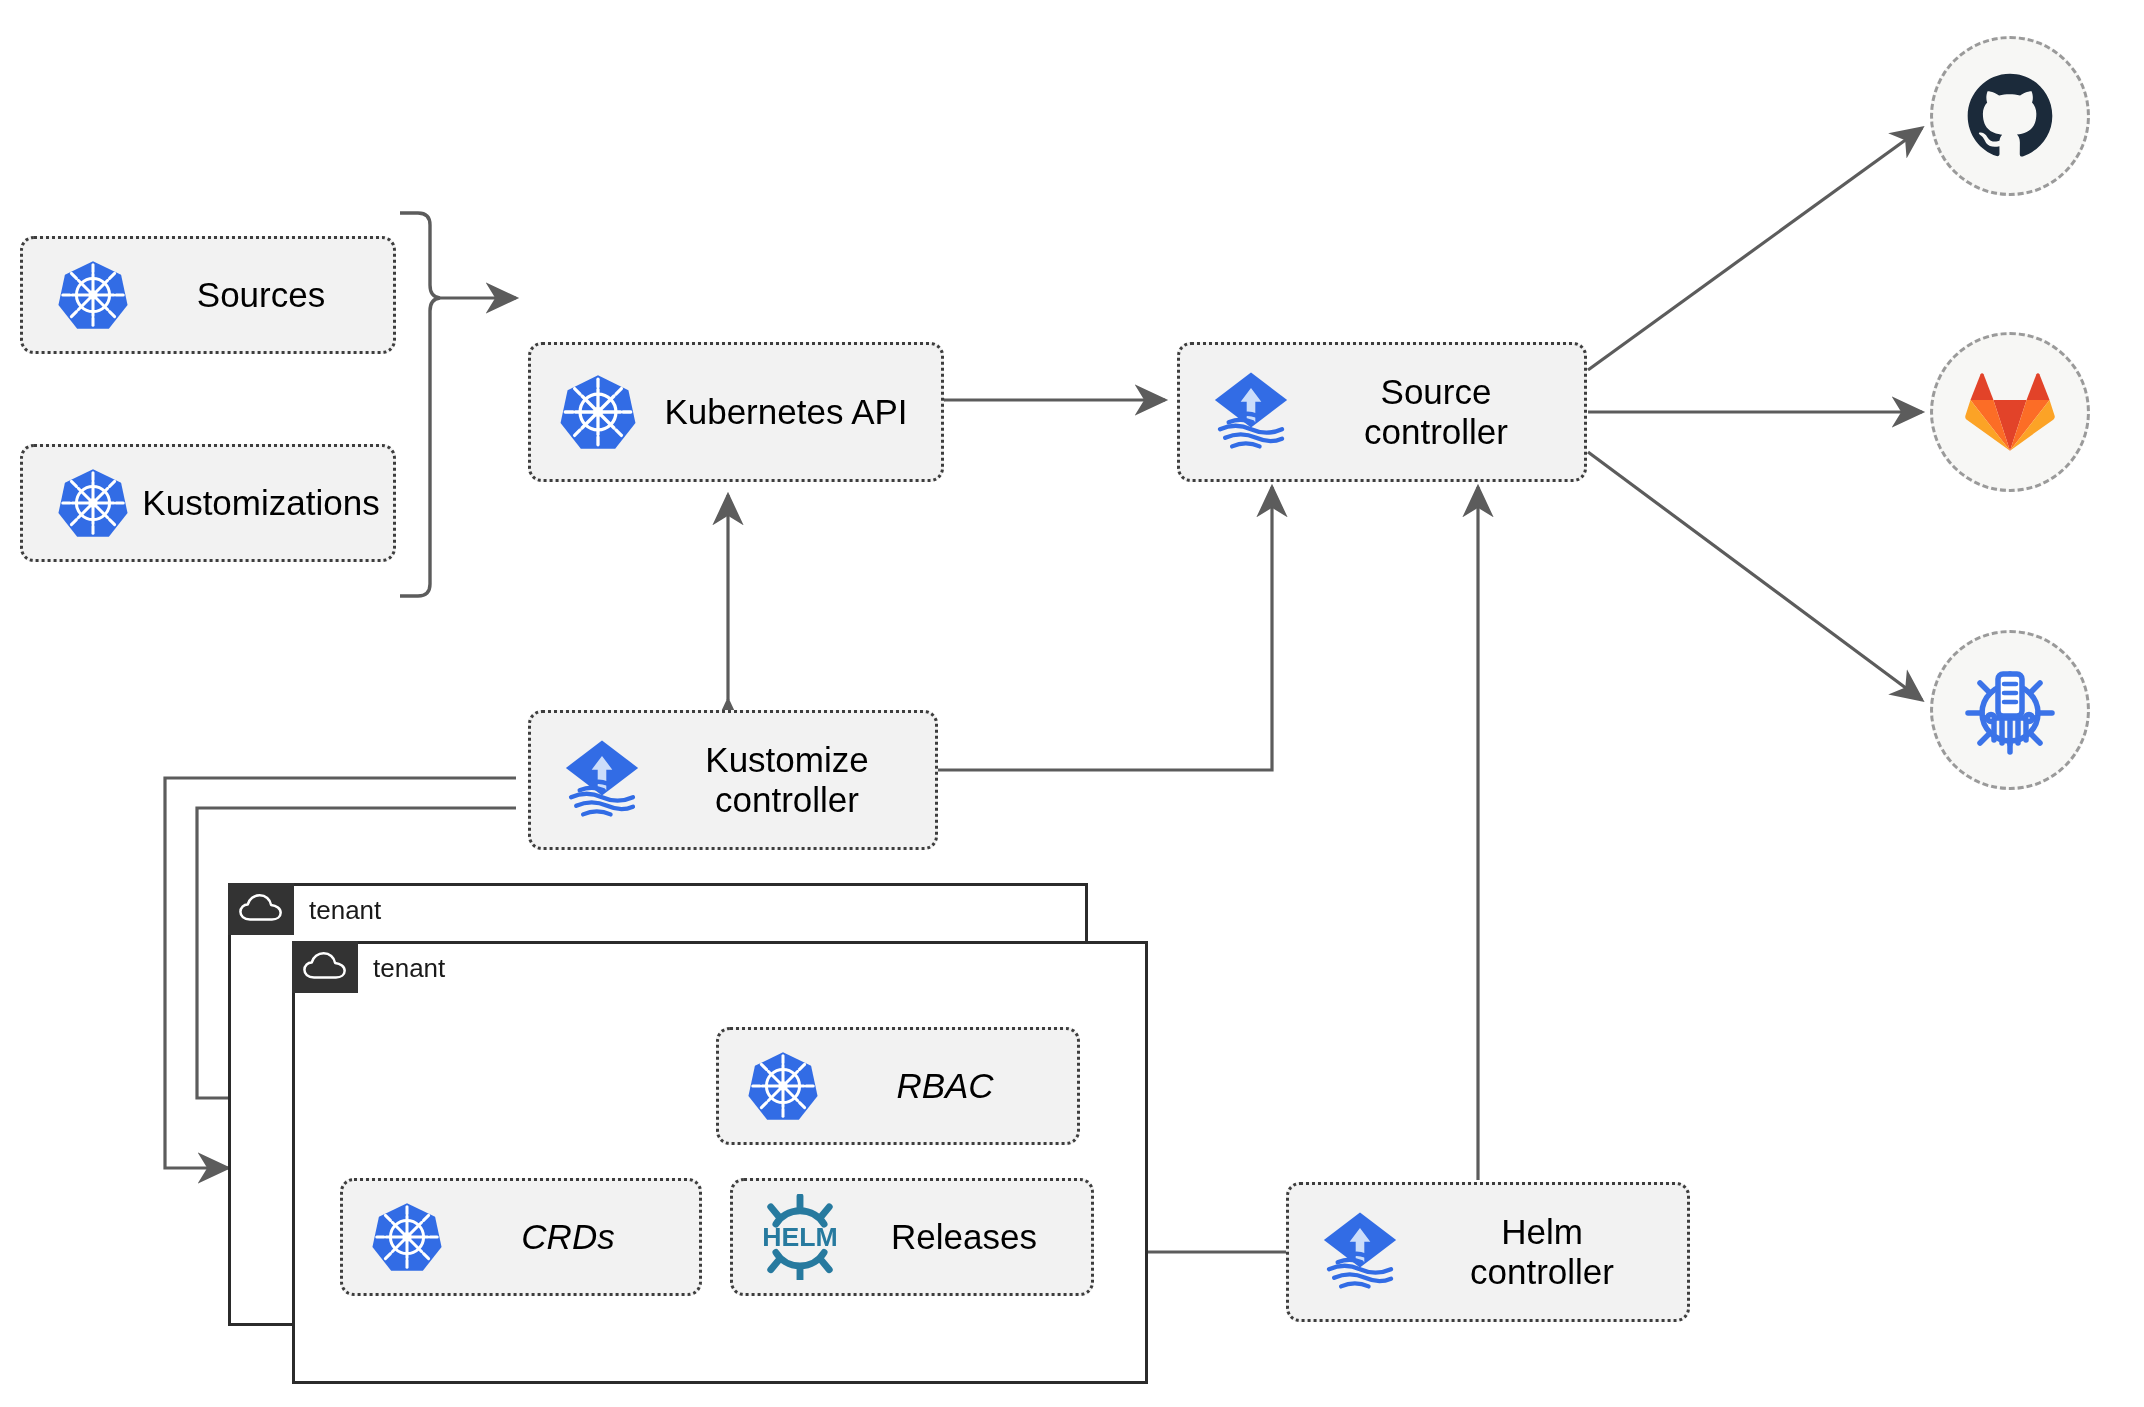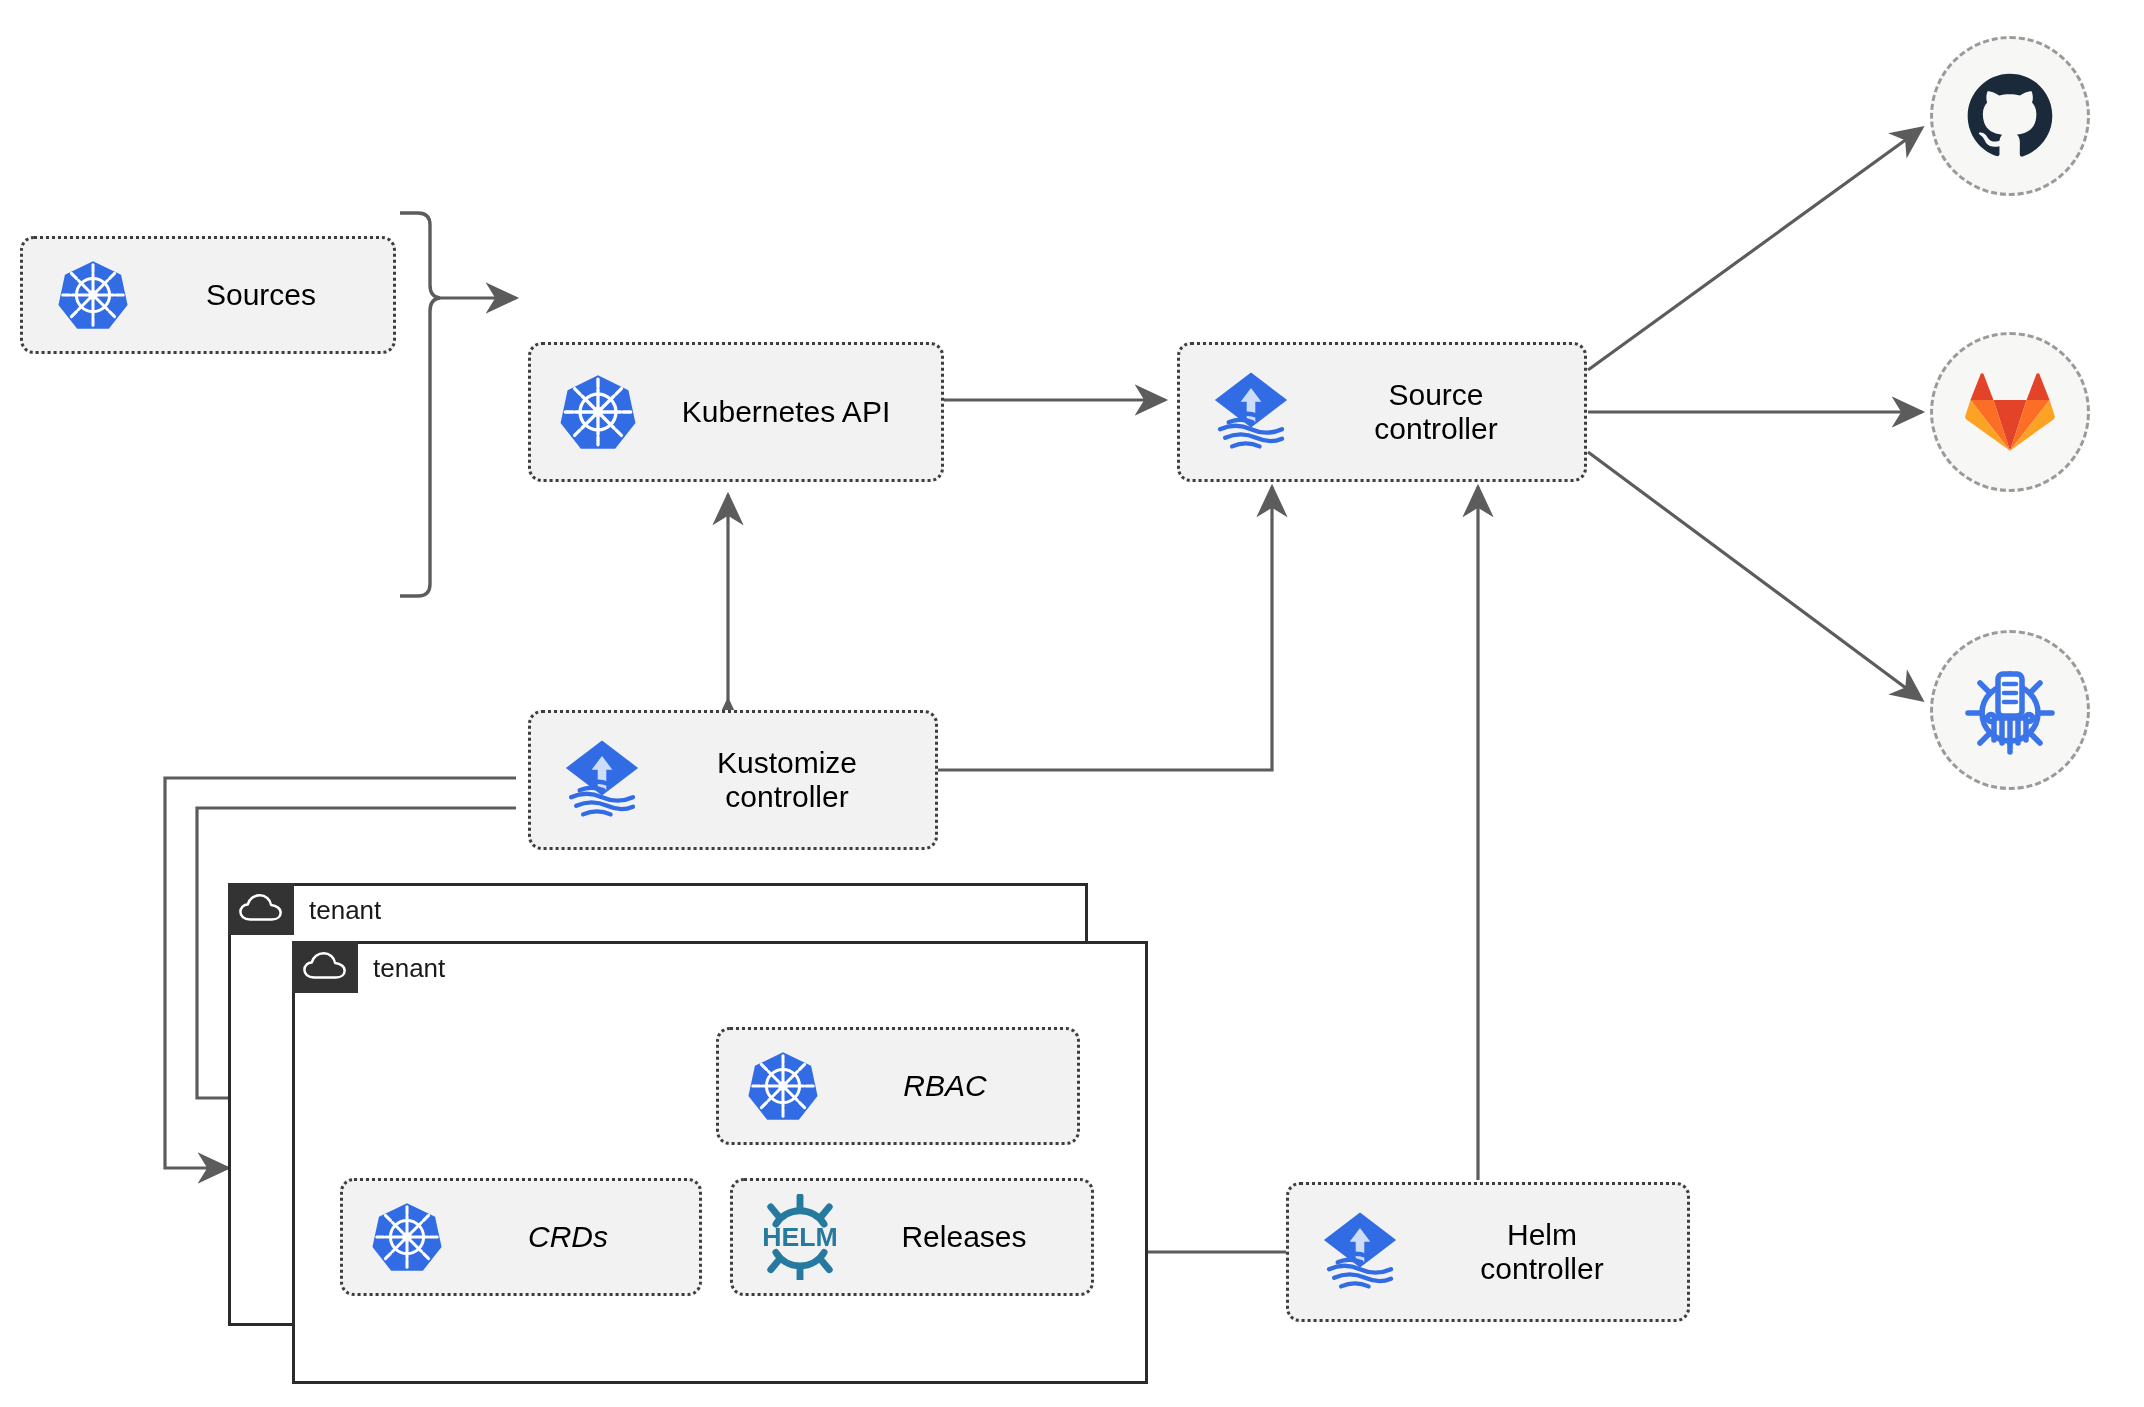--- a/index.html
+++ b/index.html
@@ -10,21 +10,21 @@
   
   .node{
     position:absolute;
     background:#f2f2f2;
     border:3px dotted #3d3d3d;
     border-radius:14px;
     display:flex;align-items:center;
     box-sizing:border-box;
   }
   .node .label{
-    font-size:30px;color:#000;line-height:1.15;
+    font-size:35px;color:#000;line-height:1.15;
     white-space:pre-line;text-align:center;
     flex:1;padding-right:12px;
   }
   .node .ico{flex:0 0 auto;display:flex;align-items:center;justify-content:center;}
 
   
   .circ{
     position:absolute;width:160px;height:160px;border-radius:50%;
     background:#f7f7f5;border:3px dashed #9a9a9a;
     display:flex;align-items:center;justify-content:center;box-sizing:border-box;
@@ -191,20 +191,28 @@
 
   <div class="node" style="left:20px;top:236px;width:376px;height:118px;">
     <div class="ico" style="margin:0 12px 0 34px;">
       <svg width="72" height="72" viewBox="0 0 100 100">
           <use href="#k8s"></use>
         </svg>
     </div>
     <div class="label">Sources</div>
   </div>
 
+  <div class="node" style="left:20px;top:444px;width:376px;height:118px;">
+    <div class="ico" style="margin:0 12px 0 34px;">
+      <svg width="72" height="72" viewBox="0 0 100 100">
+          <use href="#k8s"></use>
+        </svg>
+    </div>
+    <div class="label">Kustomizations</div>
+  </div>
 
   <div class="node" style="left:528px;top:342px;width:416px;height:140px;">
     <div class="ico" style="margin:0 6px 0 28px;">
       <svg width="78" height="78" viewBox="0 0 100 100">
           <use href="#k8s"></use>
         </svg>
     </div>
     <div class="label">Kubernetes API</div>
   </div>
 

